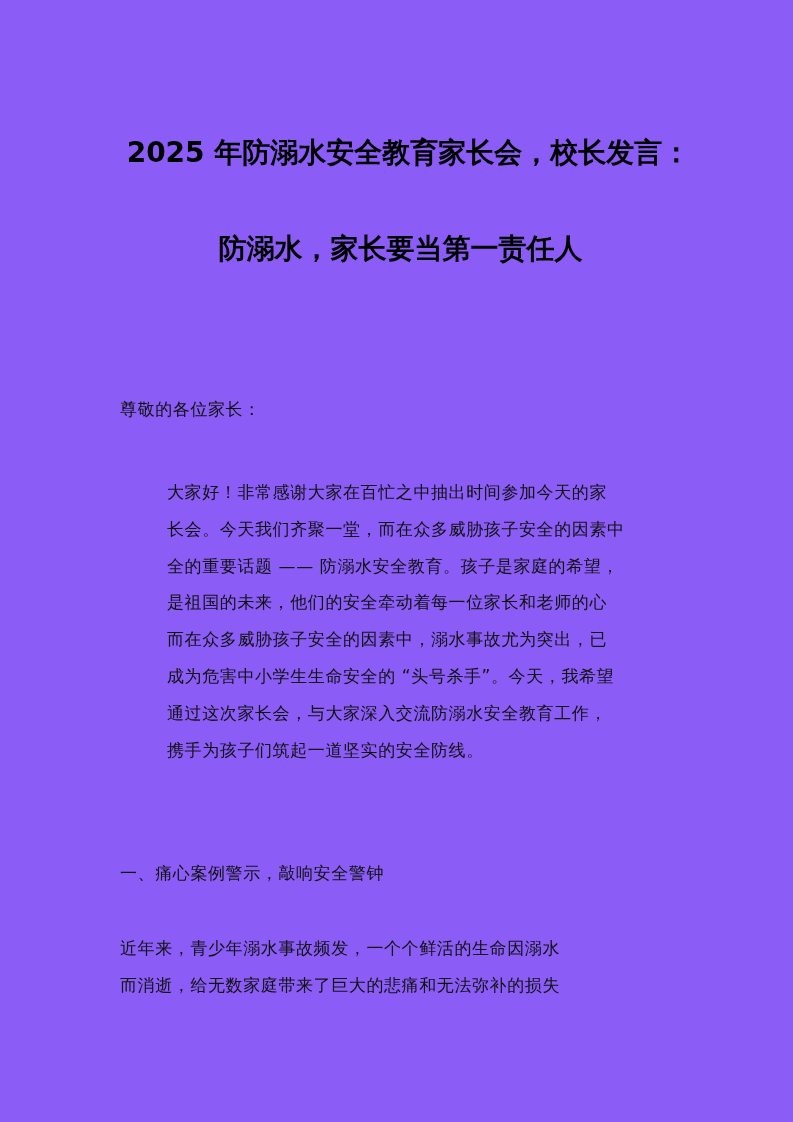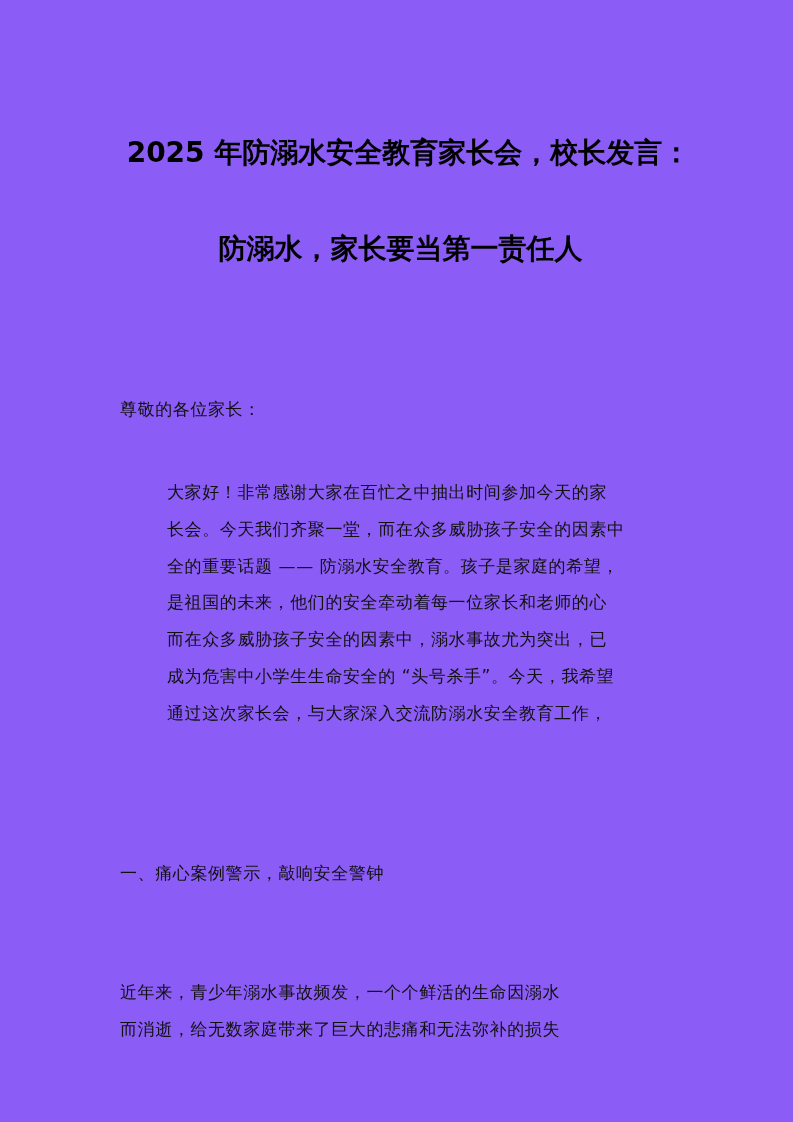--- a/index.html
+++ b/index.html
@@ -46,21 +46,21 @@
     }
     .line {
       height: 36.8px;
       line-height: 36.8px;
       white-space: nowrap;
       letter-spacing: 0.6px;
     }
     .greeting { top: 391px; }
     .para1 { top: 474px; margin-left: 47px; }
     .heading1 { top: 847px; margin-top: 8px; }
-    .para2 { top: 930px; margin-top: 44px; }
+    .para2 { top: 930px; }
   </style>
 </head>
 <body>
 
 <div class="page">
 
   <div class="title title-1">2025 年防溺水安全教育家长会，校长发言：</div>
   <div class="title title-2">防溺水，家长要当第一责任人</div>
 
   <div class="body greeting">
@@ -68,20 +68,21 @@
   </div>
 
   <div class="body para1">
     <div class="line">大家好！非常感谢大家在百忙之中抽出时间参加今天的家</div>
     <div class="line">长会。今天我们齐聚一堂，而在众多威胁孩子安全的因素中</div>
     <div class="line">全的重要话题 —— 防溺水安全教育。孩子是家庭的希望，</div>
     <div class="line">是祖国的未来，他们的安全牵动着每一位家长和老师的心</div>
     <div class="line">而在众多威胁孩子安全的因素中，溺水事故尤为突出，已</div>
     <div class="line">成为危害中小学生生命安全的 “头号杀手”。今天，我希望</div>
     <div class="line">通过这次家长会，与大家深入交流防溺水安全教育工作，</div>
+    <div class="line">携手为孩子们筑起一道坚实的安全防线。</div>
   </div>
 
   <div class="body heading1">
     <div class="line">一、痛心案例警示，敲响安全警钟</div>
   </div>
 
   <div class="body para2">
     <div class="line">近年来，青少年溺水事故频发，一个个鲜活的生命因溺水</div>
     <div class="line">而消逝，给无数家庭带来了巨大的悲痛和无法弥补的损失</div>
   </div>

